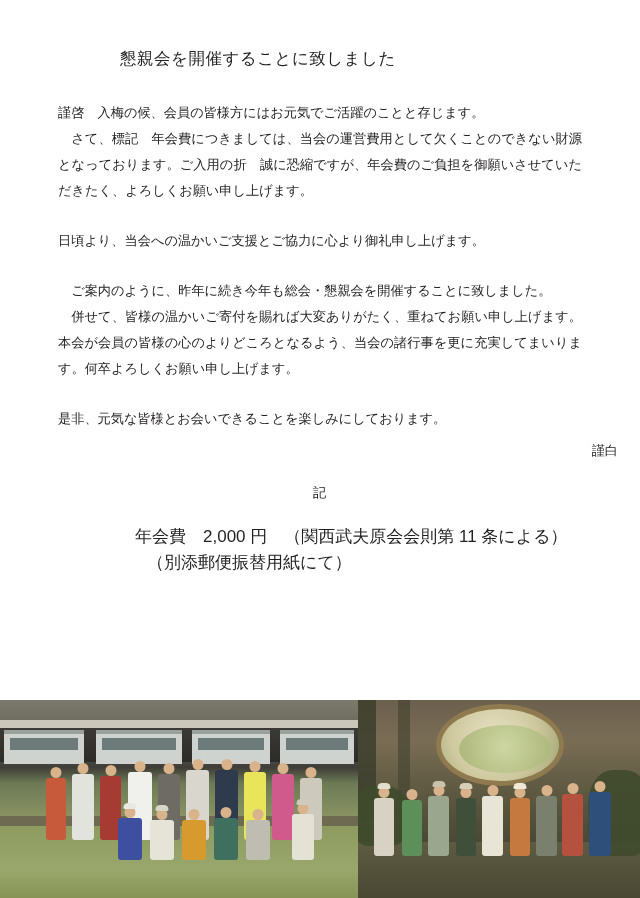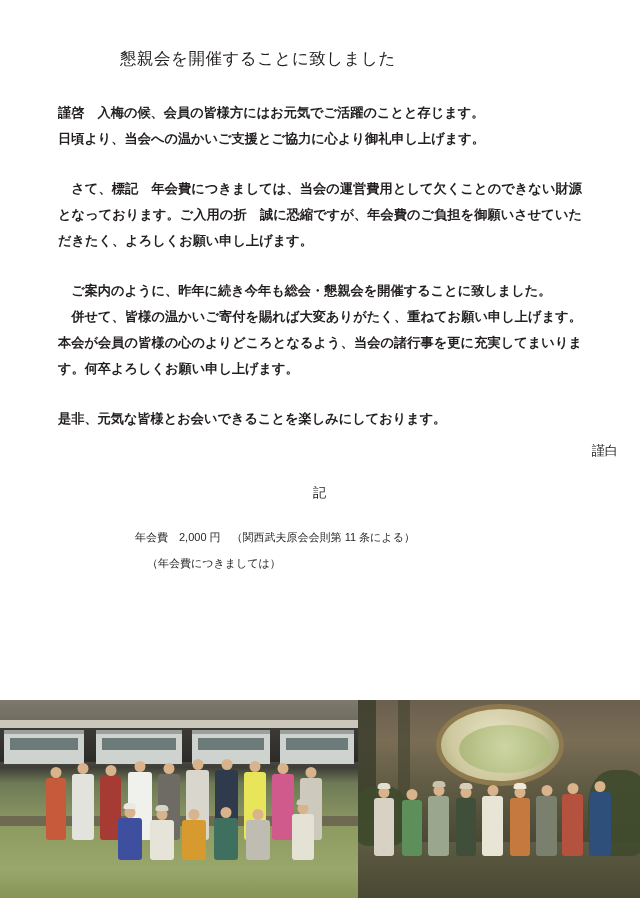--- a/index.html
+++ b/index.html
@@ -30,21 +30,20 @@
   }
   .body-text {
     padding: 0 58px 0 58px;
     margin-top: 30px;
     font-size: 13.2px;
     line-height: 26px;
   }
   .para {
     margin: 0 0 24px 0;
     text-align: justify;
-    font-weight: bold;
   }
   .para.tight {
     margin-bottom: 0;
   }
   .para .indent {
     display: inline-block;
     width: 1em;
   }
   .signoff-right {
     text-align: right;
@@ -54,21 +53,21 @@
     margin-top: 6px;
   }
   .center-mark {
     text-align: center;
     font-size: 13.2px;
     margin-top: 20px;
     letter-spacing: 1px;
   }
   .terms {
     padding-left: 135px;
-    font-size: 11px;
+    font-size: 17px;
     line-height: 26px;
     margin-top: 22px;
   }
   .terms .row {
     margin-bottom: 0;
   }
   .terms .gap {
     margin-top: 24px;
   }
   .terms .sub {
@@ -234,43 +233,43 @@
 </head>
 <body>
 
 <div class="page">
 
   <div class="doc-title">懇親会を開催することに致しました</div>
 
   <div class="body-text">
 
     <div class="para tight">謹啓　入梅の候、会員の皆様方にはお元気でご活躍のことと存じます。</div>
-    <div class="para">日頃より、当会への温かいご支援とご協力に心より御礼申し上げます。</div>
-
     <div class="para">
       <span class="indent"></span><span>さて、標記　年会費につきましては、当会の運営費用として欠くことのできない財源となっております。ご入用の折　誠に恐縮ですが、年会費のご負担を御願いさせていただきたく、よろしくお願い申し上げます。</span>
     </div>
 
+    <div class="para">日頃より、当会への温かいご支援とご協力に心より御礼申し上げます。</div>
+
     <div class="para tight">
       <span class="indent"></span><span>ご案内のように、昨年に続き今年も総会・懇親会を開催することに致しました。</span>
     </div>
 
     <div class="para">
       <span class="indent"></span><span>併せて、皆様の温かいご寄付を賜れば大変ありがたく、重ねてお願い申し上げます。本会が会員の皆様の心のよりどころとなるよう、当会の諸行事を更に充実してまいります。何卒よろしくお願い申し上げます。</span>
     </div>
     <div class="para tight">是非、元気な皆様とお会いできることを楽しみにしております。</div>
   </div>
 
   <div class="signoff-right">謹白</div>
 
   <div class="center-mark">記</div>
 
   <div class="terms">
     <div class="row">年会費　2,000 円　（関西武夫原会会則第 11 条による）</div>
-    <div class="row sub">（年会費につきましては）</div>
+    <div class="row sub">（別添郵便振替用紙にて）</div>
   </div>
 
 
   <div class="photos">
 
     <div class="photo photo-left">
       <div class="roofline"></div>
       <div class="roof-edge"></div>
       <div class="bus-band"></div>
       <div class="bus b1">

